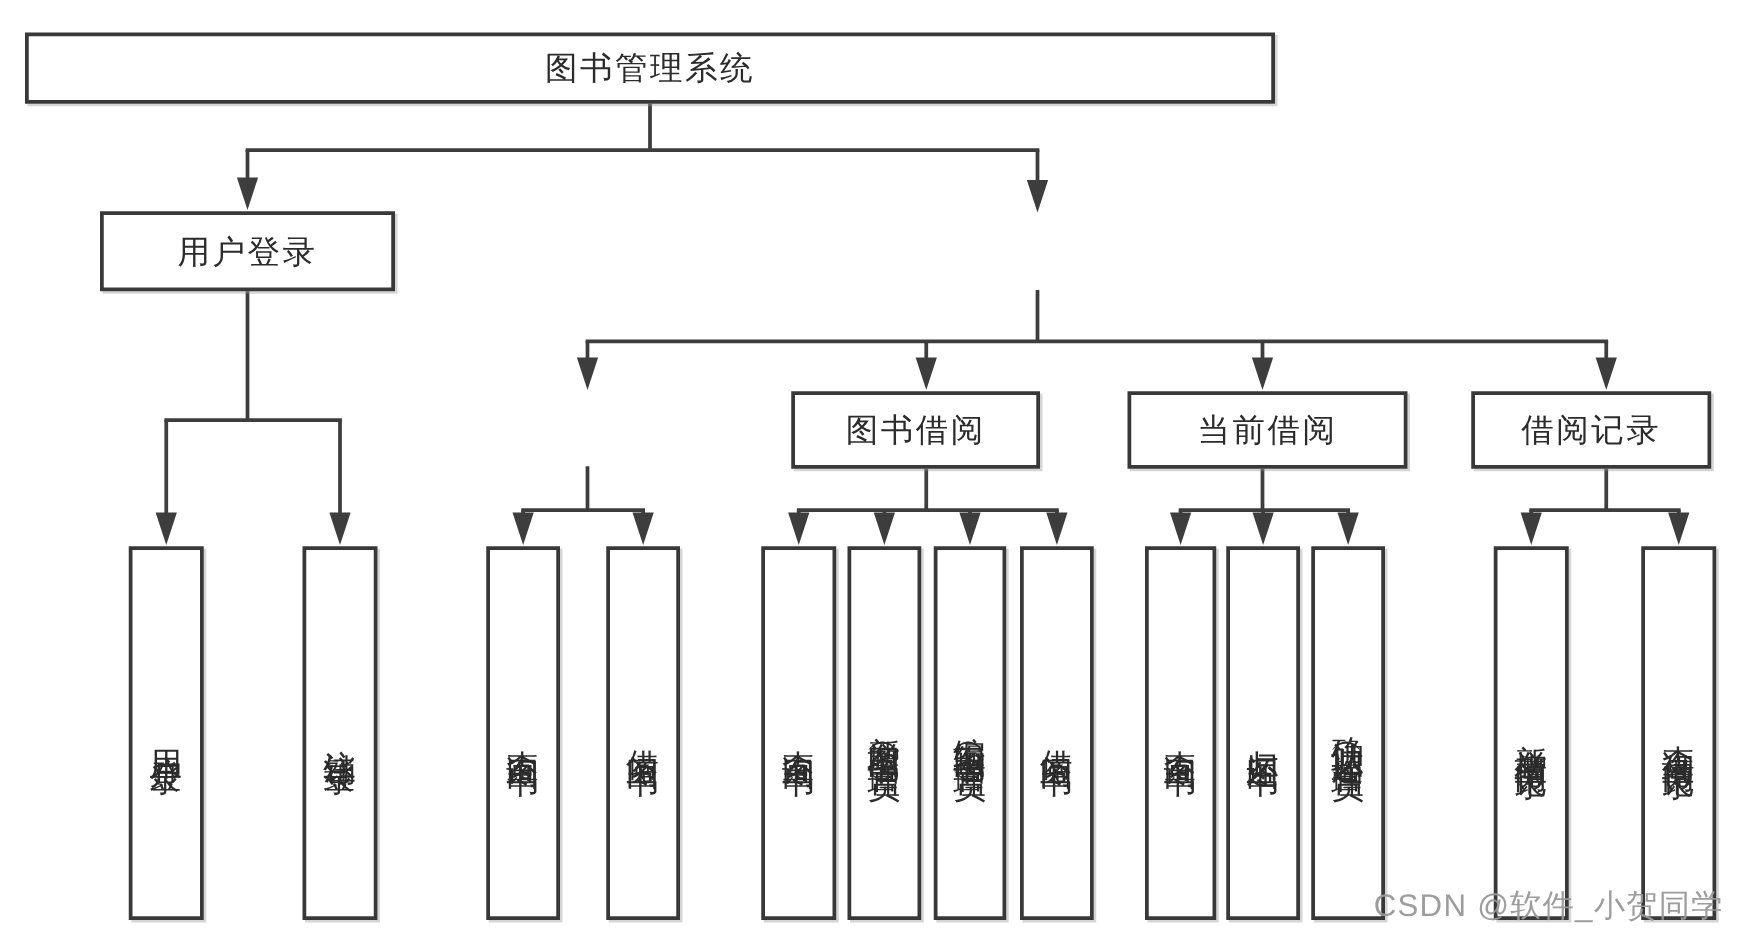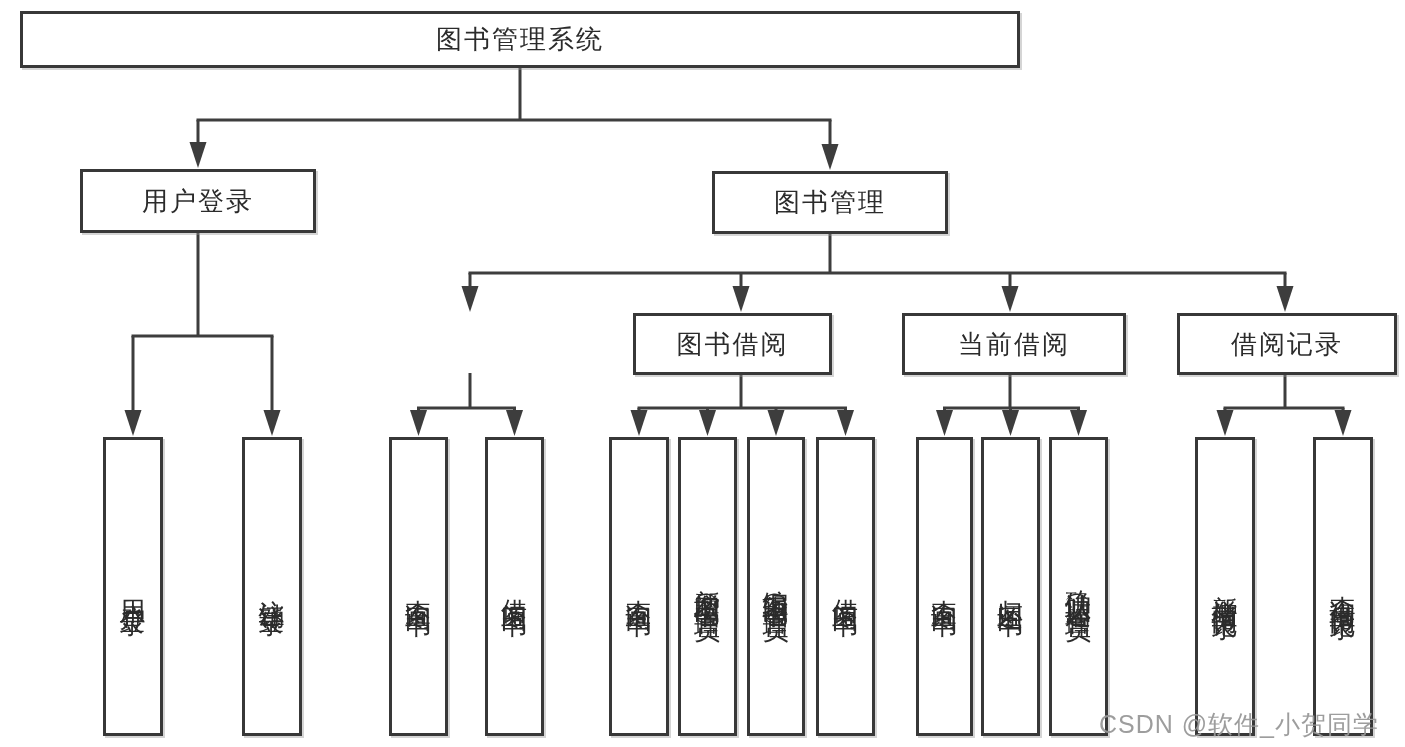--- a/index.html
+++ b/index.html
@@ -108,38 +108,35 @@
       <line x1="1078.5" y1="408" x2="1078.5" y2="417"></line>
       <polygon points="1070,410 1087,410 1078.5,436"></polygon>
       <line x1="1285" y1="373" x2="1285" y2="408"></line>
       <line x1="1223.5" y1="408" x2="1344.5" y2="408"></line>
       <line x1="1225" y1="408" x2="1225" y2="417"></line>
       <polygon points="1216.5,410 1233.5,410 1225,436"></polygon>
       <line x1="1343" y1="408" x2="1343" y2="417"></line>
       <polygon points="1334.5,410 1351.5,410 1343,436"></polygon>
     </svg>
 
-  <div class="node h" style="left: 20px; top: 11px; width: 1000px; height: 57px;">
+  <div class="node h" style="left: 20px; top: 26px; width: 1000px; height: 57px;">
     <span class="lbl">图书管理系统</span>
   </div>
 
   <div class="node h" style="left: 80px; top: 169px; width: 236px; height: 64px;">
     <span class="lbl">用户登录</span>
-  </div>
-  <div class="node h" style="left: 712px; top: 171px; width: 236px; height: 63px;">
-    <span class="lbl">图书管理</span>
   </div>
 
   <div class="node h" style="left: 633px; top: 313px; width: 199px; height: 62px;">
     <span class="lbl">图书借阅</span>
   </div>
   <div class="node h" style="left: 902px; top: 313px; width: 224px; height: 62px;">
     <span class="lbl">当前借阅</span>
   </div>
-  <div class="node h" style="left: 1177px; top: 313px; width: 220px; height: 62px;">
+  <div class="node h" style="left: 1177px; top: 313px; width: 192px; height: 62px;">
     <span class="lbl">借阅记录</span>
   </div>
 
   <div class="node v" style="left: 103px; top: 437px; width: 60px; height: 299px;">
     <span class="lbl">用户登录</span>
   </div>
   <div class="node v" style="left: 242px; top: 437px; width: 60px; height: 299px;">
     <span class="lbl">注销登录</span>
   </div>
 

